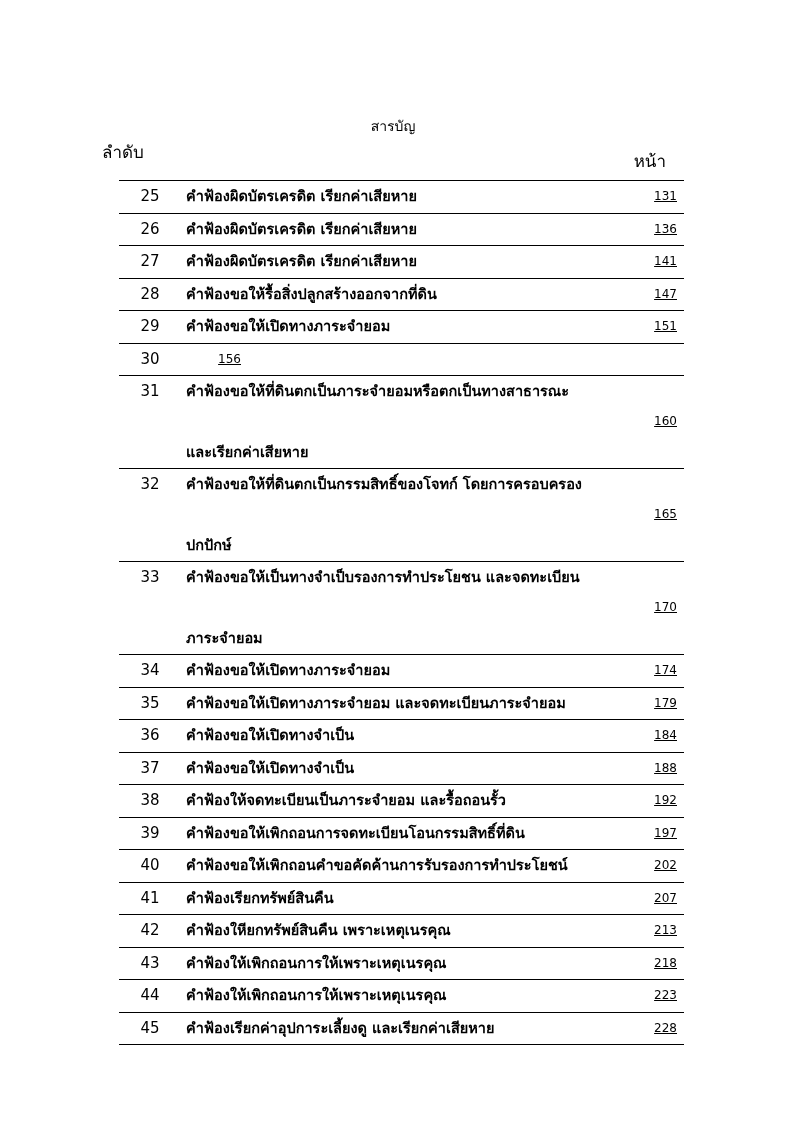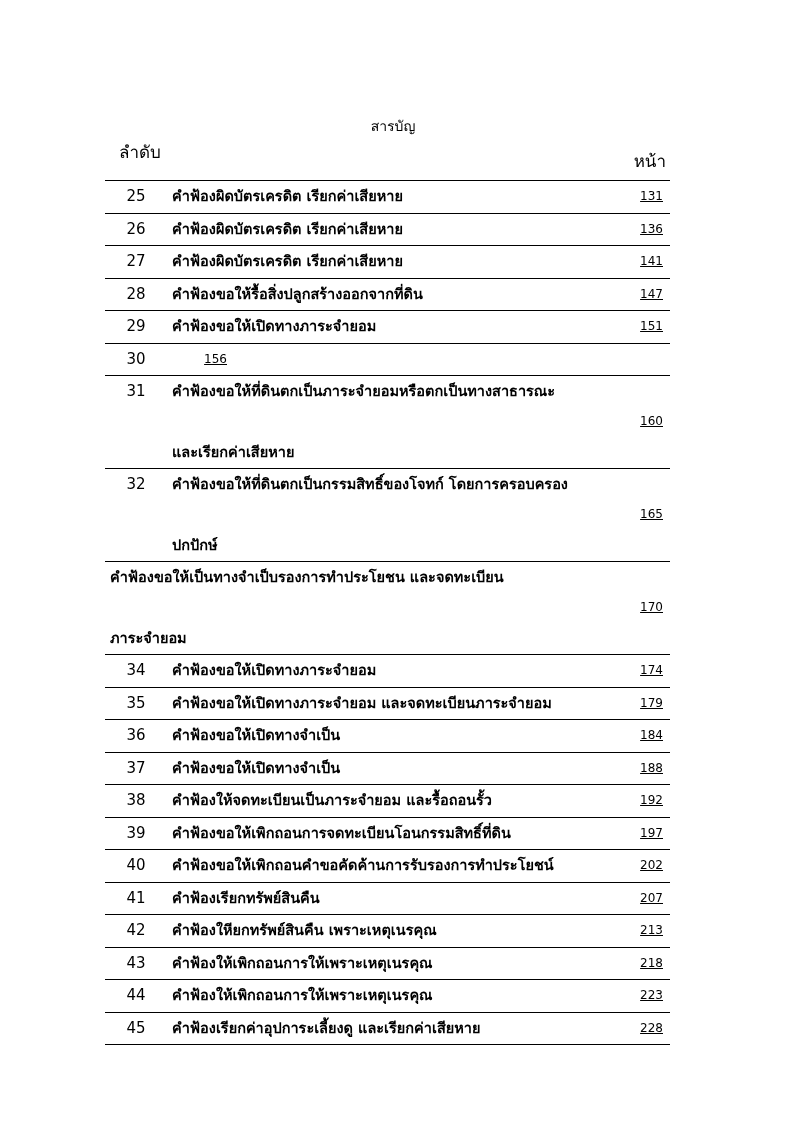--- a/index.html
+++ b/index.html
@@ -26,36 +26,36 @@
     left: 0;
     width: 786px;
     top: 114px;
     text-align: center;
     font-size: 14px;
     line-height: 24px;
     font-weight: normal;
   }
   .col-head-order {
     position: absolute;
-    left: 119px;
+    left: 102px;
     top: 140px;
     font-size: 17px;
     line-height: 24px;
     text-align: center;
   }
   .col-head-page {
     position: absolute;
     right: 128px;
     top: 149px;
     font-size: 17px;
     line-height: 24px;
   }
   .toc-table {
     position: absolute;
-    left: 105px;
+    left: 119px;
     top: 180px;
     width: 565px;
     border-top: 1px solid #000;
   }
   .toc-row {
     display: flex;
     border-bottom: 1px solid #000;
     box-sizing: border-box;
   }
   .toc-num {
@@ -170,20 +170,21 @@
       <div class="toc-num">32</div>
       <div class="toc-text">
           <span class="line1">คำฟ้องขอให้ที่ดินตกเป็นกรรมสิทธิ์ของโจทก์ โดยการครอบครอง</span>
           <span class="line2">ปกปักษ์</span>
         </div>
       <div class="toc-page">
           <span>165</span>
         </div>
     </div>
     <div class="toc-row">
+      <div class="toc-num">33</div>
       <div class="toc-text">
           <span class="line1">คำฟ้องขอให้เป็นทางจำเป็บรองการทำประโยชน และจดทะเบียน</span>
           <span class="line2">ภาระจำยอม</span>
         </div>
       <div class="toc-page">
           <span>170</span>
         </div>
     </div>
     <div class="toc-row">
       <div class="toc-num">34</div>

